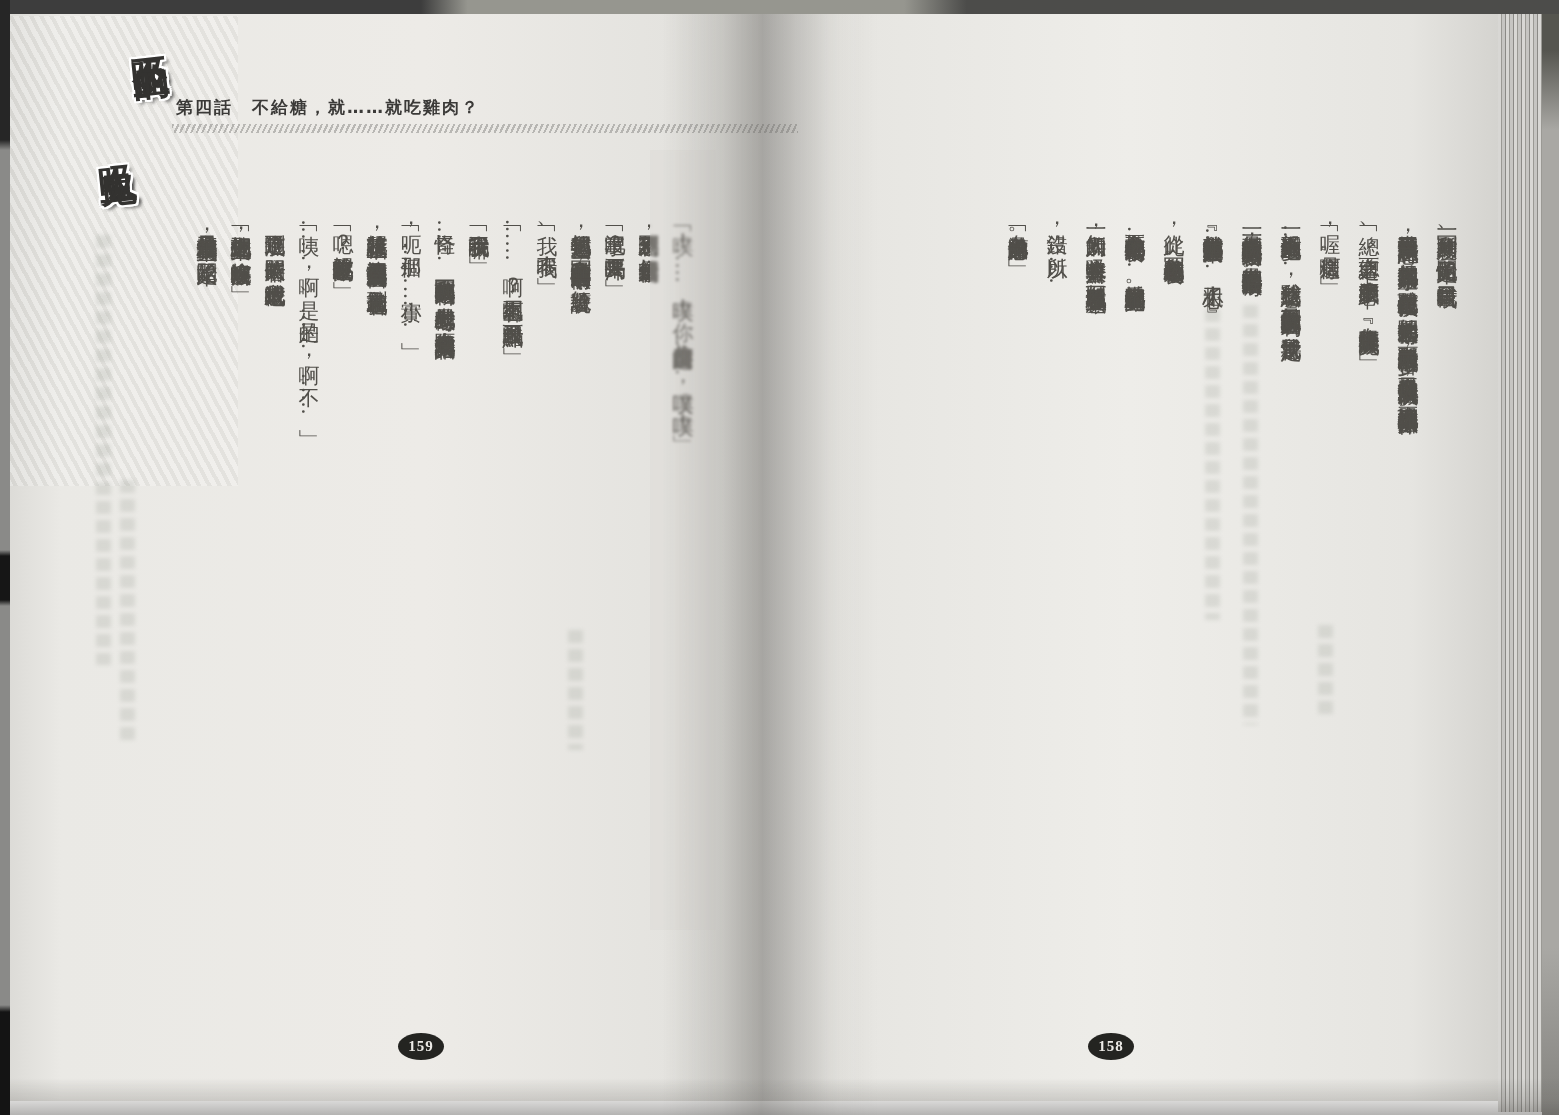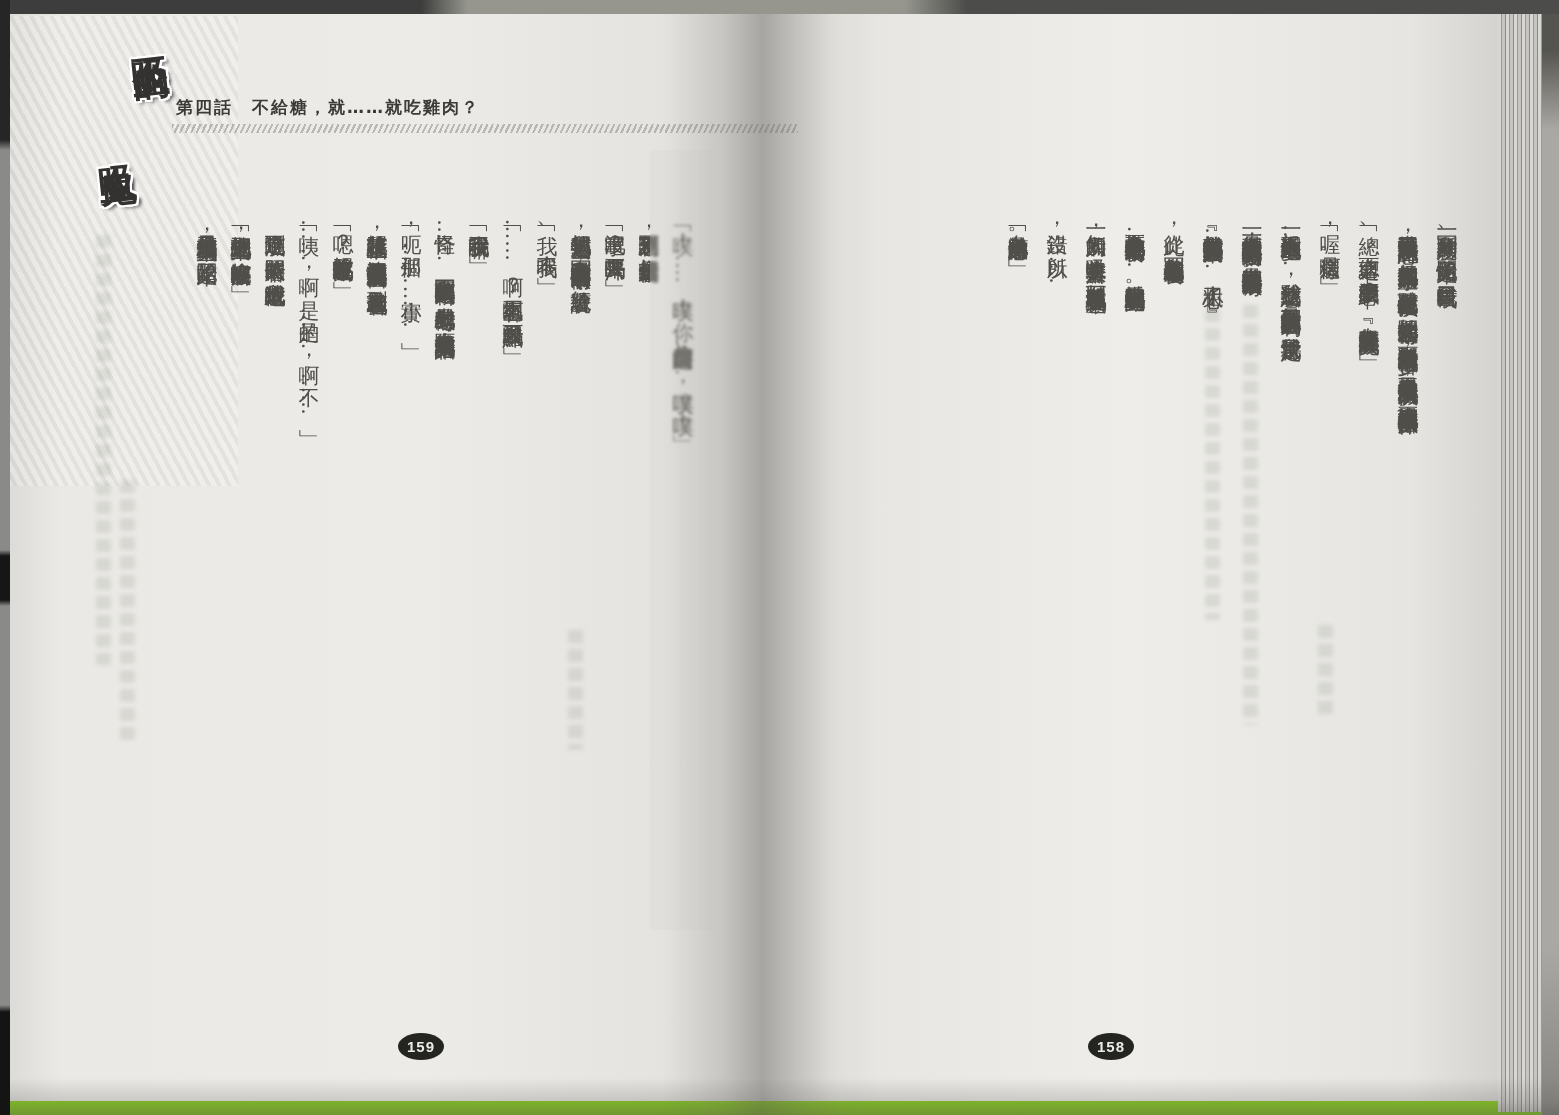--- a/index.html
+++ b/index.html
@@ -1,18 +1,18 @@
 <!DOCTYPE html>
 <html><head>
 <meta charset="utf-8">
 <style>
   html,body{margin:0;padding:0;background:#222;}
   .scan{
     position:relative; width:1559px; height:1115px; overflow:hidden;
-    background:#84cc16;
+    background:#ffffff;
     font-family:"DejaVu Serif","Liberation Serif",serif;
   }
   
   .top-band{
     position:absolute; left:0; top:0; width:1559px; height:14px;
     background:linear-gradient(90deg,#3d3d3d 0 27%,#96968f 30% 58%,#4c4c4a 62% 100%);
   }
   .left-edge{
     position:absolute; left:0; top:0; width:10px; height:1115px;
     background:linear-gradient(180deg,#262626 0 140px,#8a8a88 150px 550px,#161616 556px 600px,#8a8a88 606px 1005px,#141414 1012px 100%);
@@ -83,21 +83,21 @@
     writing-mode:vertical-rl; text-orientation:mixed;
     font-size:21px; color:#514f4a; letter-spacing:.5px;
   }
   .vtext p{margin:0; text-indent:2em;}
   .vtext-left{left:152px; width:548px; line-height:34px;}
   .vtext-right{left:838px; width:628px; line-height:39px;}
   
   .badge{
     position:absolute; top:1033px; width:46px; height:27px;
     background:#242421; border-radius:50%;
-    color:#eceae6; font-family:Liberation Sans, sans-serif;
+    color:#eceae6; font-family:Liberation Serif, serif;
     font-weight:bold; font-size:15px; letter-spacing:1px;
     display:flex; align-items:center; justify-content:center;
   }
   .badge-left{left:398px;}
   .badge-right{left:1072px;margin-left:16px;}
 </style>
 </head>
 <body>
 
 <div class="scan">

